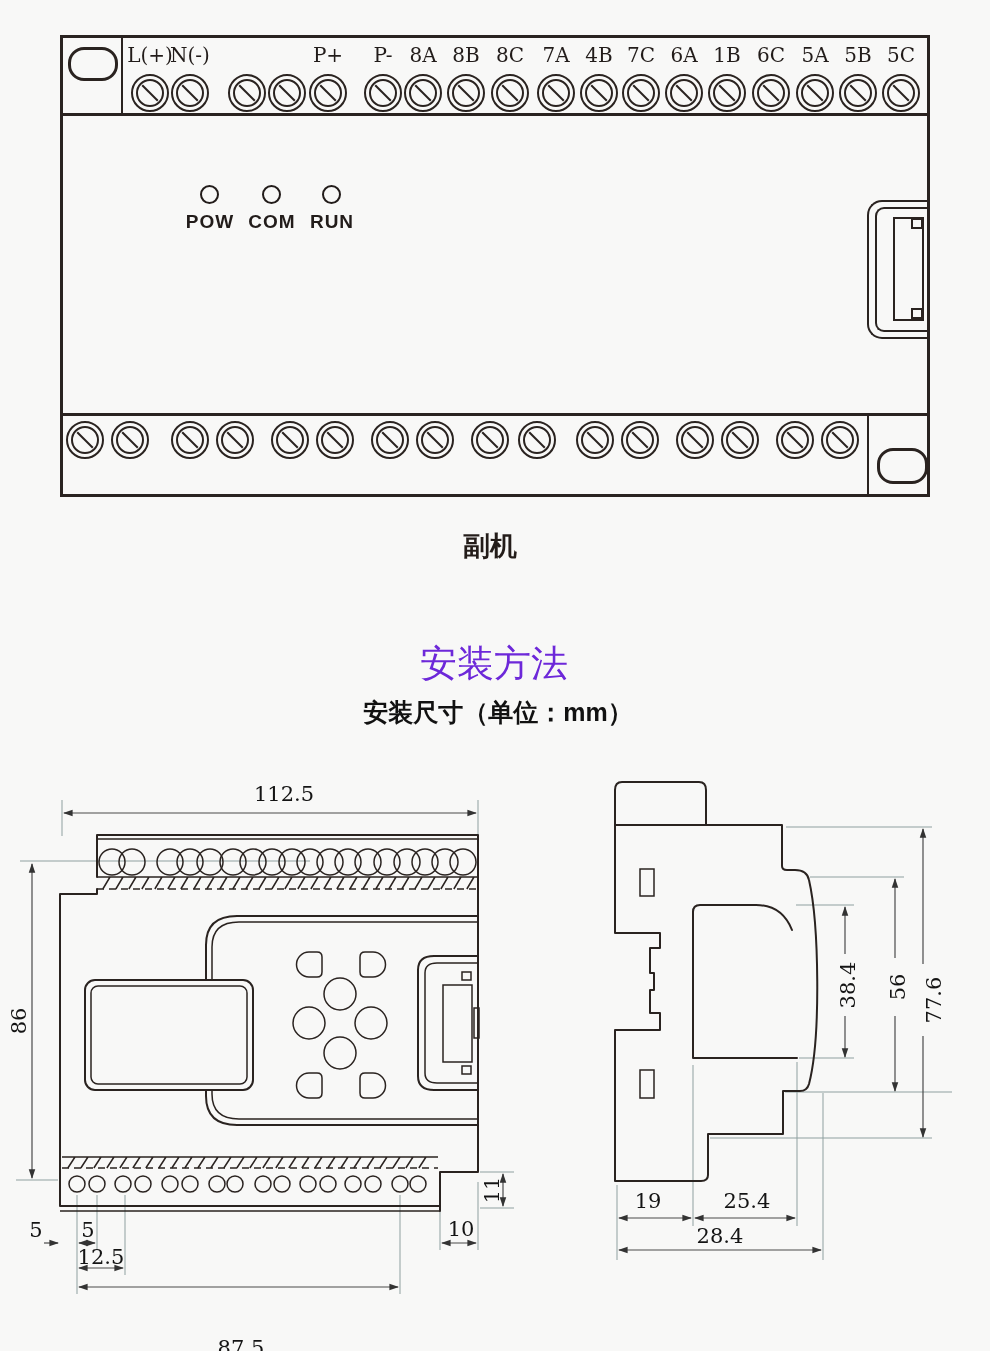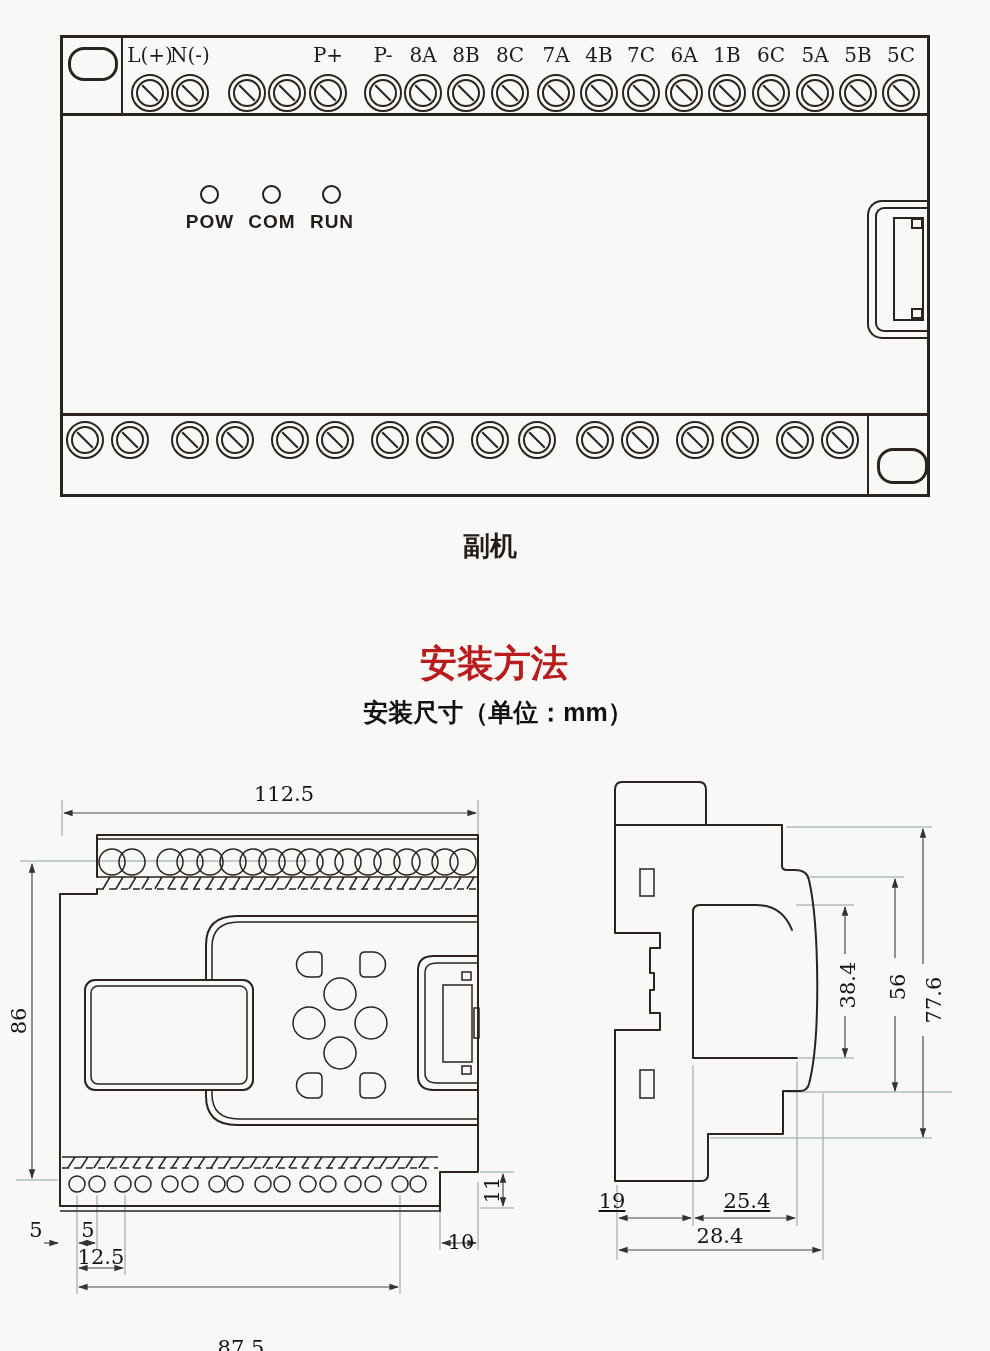--- a/index.html
+++ b/index.html
@@ -28,21 +28,21 @@
   .tlabel{position:absolute;top:-31px;left:0;transform:translateX(-50%);white-space:nowrap;
          font-family:"DejaVu Serif",serif;font-size:20px;color:#221c1a;}
   .led{top:185px;}
   .led-dot{position:absolute;left:-10px;top:0;width:19px;height:19px;border:2.5px solid #221c1a;
          border-radius:50%;box-sizing:border-box;}
   .led-label{position:absolute;top:26px;left:0;transform:translateX(-50%);
          font-weight:bold;font-size:19px;letter-spacing:1px;color:#221c1a;}
   
   .center-text{position:absolute;transform:translate(-50%,-50%);white-space:nowrap;}
   #caption{font-family:"DejaVu Serif",serif;font-weight:bold;font-size:27px;color:#231c19;}
-  #title{font-weight:bold;font-size:37px;color:#b91c1c;}
+  #title{font-weight:normal;font-size:37px;color:#6d28d9;}
   #subtitle{font-weight:bold;font-size:25px;color:#111;}
   
   svg{position:absolute;}
   .dev{stroke:#2a2320;stroke-width:2;fill:none;stroke-linejoin:round;stroke-linecap:round;}
   .devt{stroke:#2a2320;stroke-width:1.5;fill:none;}
   .ext{stroke:#8fa0a0;stroke-width:1;fill:none;}
   .dim{stroke:#4a4a4a;stroke-width:1.2;fill:none;}
   .hdim,.vdim{position:absolute;transform:translate(-50%,-50%);white-space:nowrap;
        font-family:"DejaVu Serif",serif;font-size:21px;color:#141414;}
   .vdim{transform:translate(-50%,-50%) rotate(-90deg);}
@@ -335,21 +335,21 @@
     <path class="dev" d="M133,300 V154 Q133,147 140,147 H196 Q222,147 232,172 M133,300 H237"></path>
   </g>
 </svg>
 
 <span class="hdim" style="left:284px;top:794px;">112.5</span>
 <span class="vdim" style="left:19px;top:1021px;">86</span>
 <span class="hdim" style="left:36px;top:1230px;">5</span>
 <span class="hdim" style="left:88px;top:1230px;">5</span>
 <span class="hdim" style="left:101px;top:1257px;">12.5</span>
 <span class="hdim" style="left:241px;top:1348px;">87.5</span>
-<span class="hdim" style="left:461px;top:1229px;margin-top:13px;">10</span>
+<span class="hdim" style="left:461px;top:1229px;">10</span>
 <span class="vdim" style="left:492px;top:1190px;">11</span>
 
 <span class="vdim" style="left:848px;top:985px;">38.4</span>
 <span class="vdim" style="left:898px;top:987px;">56</span>
 <span class="vdim" style="left:934px;top:1000px;">77.6</span>
-<span class="hdim" style="left:612px;top:1201px;text-decoration:underline;">19</span>
-<span class="hdim" style="left:747px;top:1201px;text-decoration:underline;">25.4</span>
+<span class="hdim" style="left:648px;top:1201px;">19</span>
+<span class="hdim" style="left:747px;top:1201px;">25.4</span>
 <span class="hdim" style="left:720px;top:1236px;">28.4</span>
 
 </body></html>

